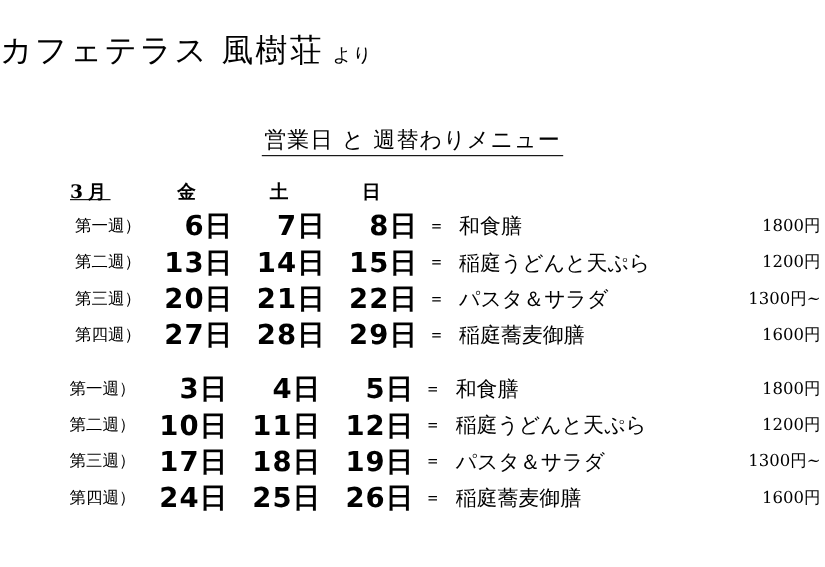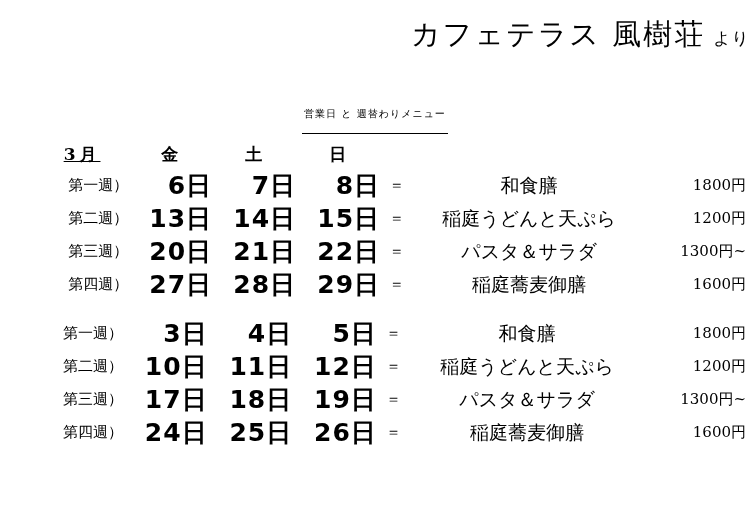--- a/index.html
+++ b/index.html
@@ -11,22 +11,22 @@
     height: 515px;
     background: #ffffff;
     font-family: "Liberation Serif", serif;
     color: #000000;
     position: relative;
     overflow: hidden;
   }
 
   
   .title-row {
-    text-align: right;
-    margin-top: 15px;
+    text-align: left;
+    margin-top: 26px;
     white-space: nowrap;
   }
   .title-main {
     font-family: "DejaVu Sans", sans-serif;
     font-size: 29px;
     letter-spacing: 2px;
   }
   .title-suffix {
     font-family: "DejaVu Sans", sans-serif;
     font-size: 17px;
@@ -34,23 +34,23 @@
     margin-left: 8px;
   }
 
   
   .subtitle-row {
     text-align: center;
     margin-top: 48px;
   }
   .subtitle {
     font-family: "DejaVu Serif", serif;
-    font-size: 10px;
+    font-size: 20px;
     border-bottom: 1px solid #000;
-    padding: 0 2px 14px 2px;
+    padding: 0 2px 2px 2px;
     letter-spacing: 1px;
   }
 
   
   .schedule {
     margin-top: 18px;
     padding-left: 30px;
   }
   .block {
     margin-bottom: 16px;
@@ -61,21 +61,21 @@
   }
   table.sched td {
     padding: 0;
     vertical-align: middle;
   }
 
   
   .c-week  { width: 95px; text-align: right;  }
   .c-day   { width: 86px;  text-align: right; }
   .c-eq    { width: 34px;  text-align: center; }
-  .c-menu  { width: 232px; text-align: center; }
+  .c-menu  { width: 232px; }
   .c-price { width: 108px; text-align: right; }
 
   
   .hdr td {
     height: 30px;
     font-family: "DejaVu Serif", serif;
     font-size: 17px;
     font-weight: bold;
   }
   .month {

